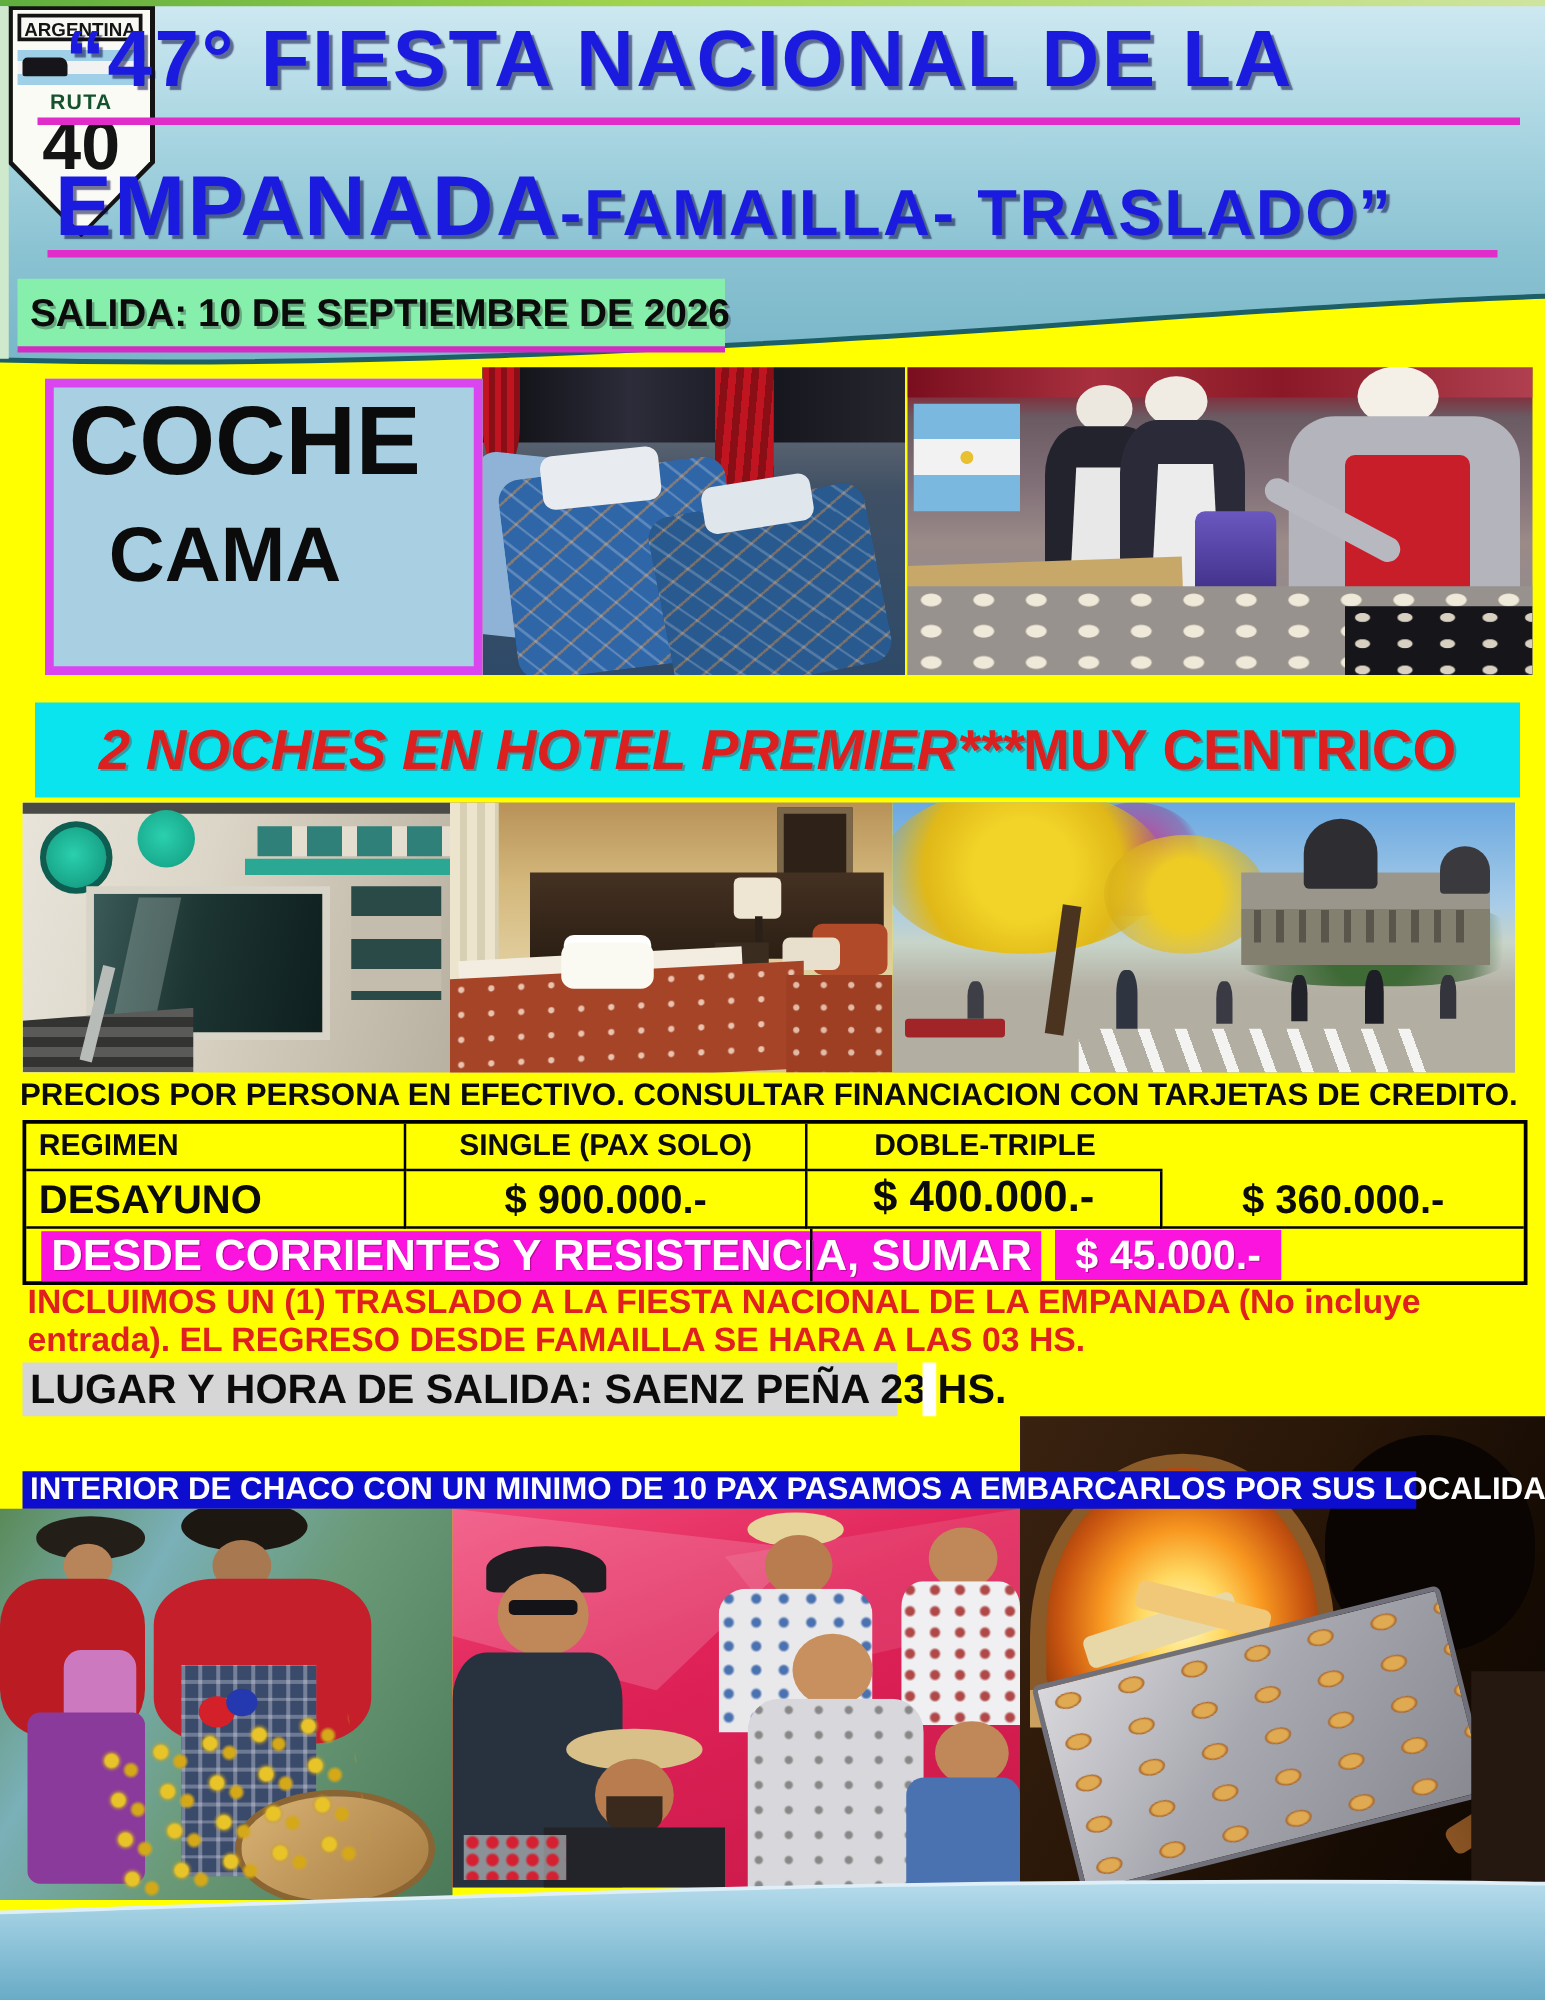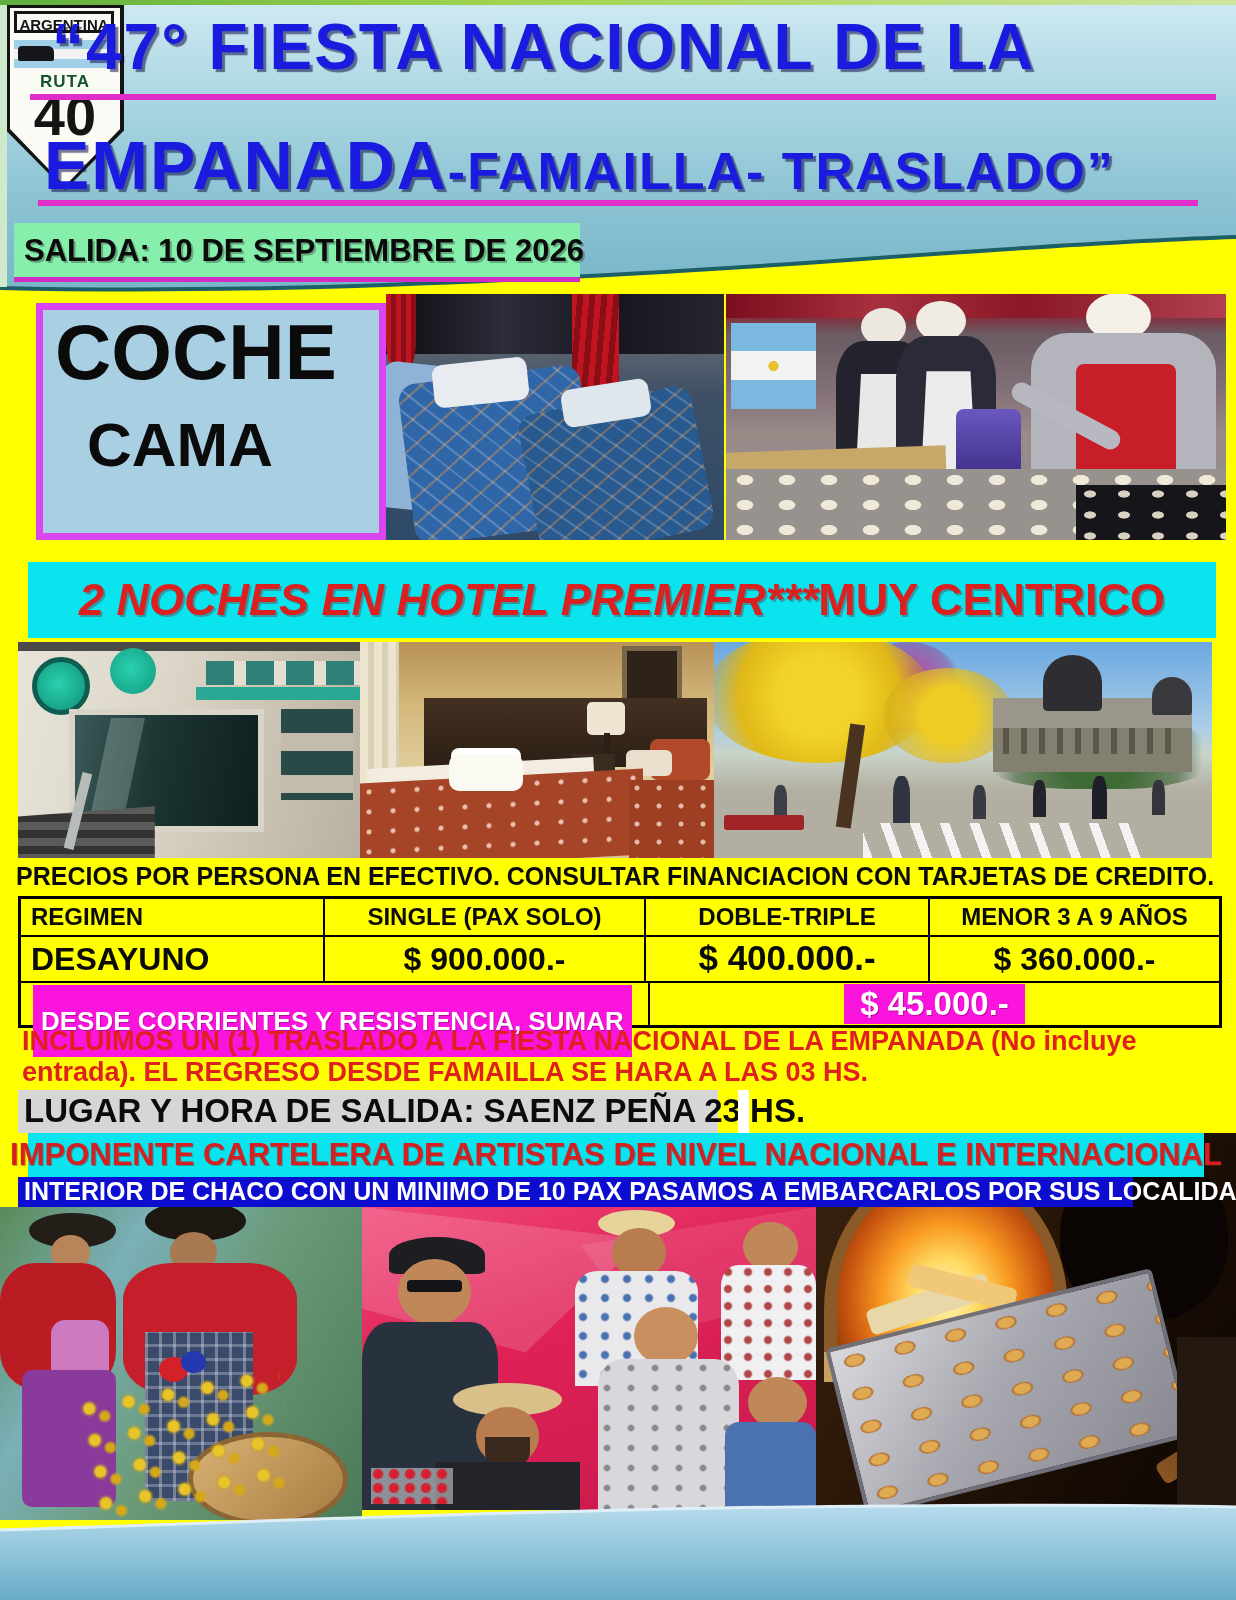--- a/index.html
+++ b/index.html
@@ -44,21 +44,21 @@
   .trow>div:last-child{border-right:none;}
   .th{height:38px;font-size:24px;line-height:36px;text-align:center;}
   .td{height:46px;font-size:32px;line-height:44px;text-align:center;}
   .tleft{text-align:left;padding-left:10px;}
   .big-red{color:#e01414;font-size:35px;line-height:42px;}
   .surrow{display:grid;grid-template-columns:627px auto;}
   .surrow>div{box-sizing:border-box;height:42px;overflow:visible;white-space:nowrap;}
   .surrow>div:last-child{border-left:2px solid #000;text-align:center;}
   .magenta-box{display:inline-block;background:#fb14dd;color:#fff;font-weight:bold;
      text-shadow:1px 1px 0 rgba(120,0,100,.5);}
-  .sur-label{font-size:26px;line-height:36px;padding:18px 8px;margin:2px 0 0 12px;}
+  .sur-label{font-size:35px;line-height:36px;padding:2px 8px;margin:2px 0 0 12px;}
   .sur-amount{font-size:33px;line-height:38px;padding:1px 16px;margin-top:1px;}
   
   .incluimos{left:22px;top:1026px;width:1202px;font-size:27px;font-weight:bold;color:#e01f1f;
      line-height:31px;z-index:3;}
   .lugar-bar{left:18px;top:1090px;width:700px;height:43px;background:#d6d6d6;z-index:3;
      color:#0b0b0b;font-weight:bold;font-size:33px;line-height:42px;padding-left:6px;
      box-sizing:border-box;white-space:nowrap;}
   .cursor{left:738px;top:1090px;width:11px;height:43px;background:#ffffff;z-index:3;}
   .banner2{left:28px;top:1133px;width:1176px;height:44px;background:#0ae4ef;z-index:7;
      display:flex;align-items:center;justify-content:center;}
@@ -234,21 +234,20 @@
     <div class="d" style="left:12%;top:66%;width:2.6%;height:14%;background:#3e3e46;border-radius:40% 40% 0 0;"></div>
   </div>
 
   <div class="abs precios">PRECIOS POR PERSONA EN EFECTIVO. CONSULTAR FINANCIACION CON TARJETAS DE CREDITO.</div>
 
   <div class="abs ptable">
     <div class="trow">
       <div class="th tleft">REGIMEN</div>
       <div class="th">SINGLE (PAX SOLO)</div>
       <div class="th">DOBLE-TRIPLE</div>
-      <div class="th">MENOR 3 A 9 AÑOS</div>
     </div>
     <div class="trow">
       <div class="td tleft">DESAYUNO</div>
       <div class="td">$ 900.000.-</div>
       <div class="td big-red">$ 400.000.-</div>
       <div class="td">$ 360.000.-</div>
     </div>
     <div class="surrow">
       <div>
         <span class="magenta-box sur-label">DESDE CORRIENTES Y RESISTENCIA, SUMAR</span>
@@ -259,23 +258,20 @@
     </div>
   </div>
 
   <div class="abs incluimos">INCLUIMOS UN (1) TRASLADO A LA FIESTA NACIONAL DE LA EMPANADA (No incluye entrada). EL REGRESO DESDE FAMAILLA SE HARA A LAS 03 HS.</div>
 
   <div class="abs lugar-bar">
     <span>LUGAR Y HORA DE SALIDA: SAENZ PEÑA 23 HS.</span>
   </div>
   <div class="abs cursor"></div>
 
-  <div class="abs banner2">
-    <span>IMPONENTE CARTELERA DE ARTISTAS DE NIVEL NACIONAL E INTERNACIONAL</span>
-  </div>
 
   <div class="abs bluestrip">
     <span>INTERIOR DE CHACO CON UN MINIMO DE 10 PAX PASAMOS A EMBARCARLOS POR SUS LOCALIDADES.</span>
   </div>
 
   <div class="ph" style="left:0;top:1207px;width:362px;height:313px;z-index:2;
               background:linear-gradient(120deg,#5a8a58 0%,#7ab0b8 28%,#6a9a78 55%,#4a7a58 100%);">
     <div class="d" style="left:8%;top:2%;width:24%;height:11%;background:#241e18;border-radius:50%;"></div>
     <div class="d" style="left:14%;top:9%;width:11%;height:11%;background:#b8845a;border-radius:50%;"></div>
     <div class="d" style="left:40%;top:-2%;width:28%;height:13%;background:#1d1712;border-radius:50%;"></div>

